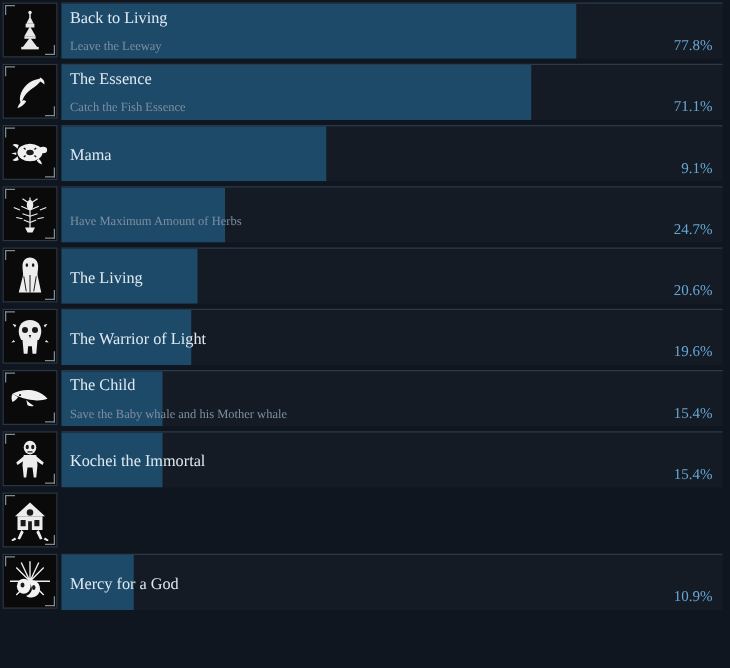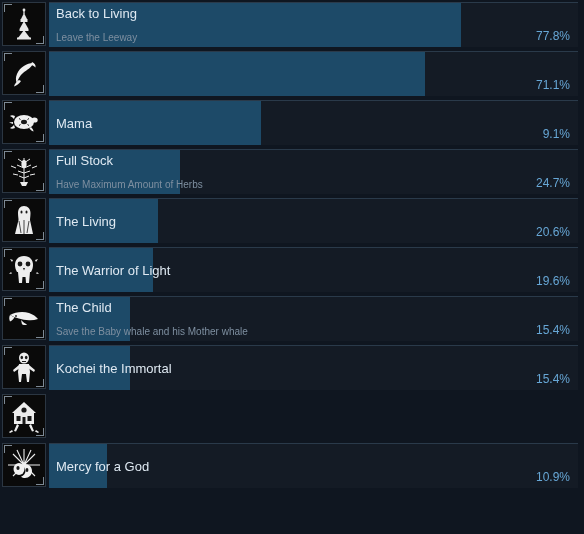--- a/index.html
+++ b/index.html
@@ -67,20 +67,21 @@
   .bar-cell {
     position: relative;
     flex: 1 1 auto;
     height: 45px;
     margin-top: 2px;
     margin-right: 6px;
     background: #141b25;
     border-top: 1px solid #2a3a4a;
     box-sizing: border-box;
     overflow: hidden;
+    font-family: Liberation Serif, serif;
   }
   .bar-fill {
     position: absolute;
     left: 0;
     top: 0;
     bottom: 0;
     background: #1d4a68;
   }
   .bar-text {
     position: absolute;
@@ -150,20 +151,24 @@
         <svg class="icon-art" viewBox="0 0 34 34">
           <g fill="#f0f0f0">
             <path d="M26 7c-6 0-13 4-16 11-1.5 3.5-1.5 7 0 9 1-4 3-7.5 6-10 4-3.4 9-5.4 10-10z"></path>
             <path d="M25 6c2.5 1 4 3 3.5 5.5-1.5-1.6-3-2.4-4.6-2.6z"></path>
             <path d="M12 24c-2.5 1.5-4.5 4-5 6.5 3-1 5.5-3 7-5.5z"></path>
           </g>
         </svg>
       </div>
       <div class="bar-cell">
         <div class="bar-fill" style="width: 376.119px;"></div>
+        <div class="bar-text">
+          <div class="ach-title">The Essence</div>
+          <div class="ach-desc">Catch the Fish Essence</div>
+        </div>
         <div class="ach-pct">71.1%</div>
       </div>
     </div>
     <div class="ach-row">
       <div class="icon-cell">
         <svg class="icon-art" viewBox="0 0 34 34">
           <g fill="#f0f0f0">
             <ellipse cx="17" cy="17" rx="10" ry="7"></ellipse>
             <ellipse cx="27.5" cy="15" rx="3.2" ry="2.6"></ellipse>
             <path d="M8 11c-2-1-4-1-5 0 1.5.8 3 1.8 4 3zM8 23c-2 1-4 1-5 0 1.5-.8 3-1.8 4-3z"></path>
@@ -194,21 +199,20 @@
           </g>
           <g fill="#ededed">
             <ellipse cx="17" cy="10" rx="2.6" ry="4"></ellipse>
             <path d="M13 28h8l-2 4h-4z"></path>
           </g>
         </svg>
       </div>
       <div class="bar-cell">
         <div class="bar-fill" style="width: 130.663px;"></div>
         <div class="bar-text">
-          <div class="ach-title">Full Stock</div>
           <div class="ach-desc">Have Maximum Amount of Herbs</div>
         </div>
         <div class="ach-pct">24.7%</div>
       </div>
     </div>
     <div class="ach-row">
       <div class="icon-cell">
         <svg class="icon-art" viewBox="0 0 34 34">
           <g fill="#ededed">
             <path d="M17 3c-4 0-6 3-6 7 0 3 .5 5 .5 7L8 31h18l-3-14c0-2 .5-4 .5-7 0-4-2.5-7-6.5-7z"></path>

